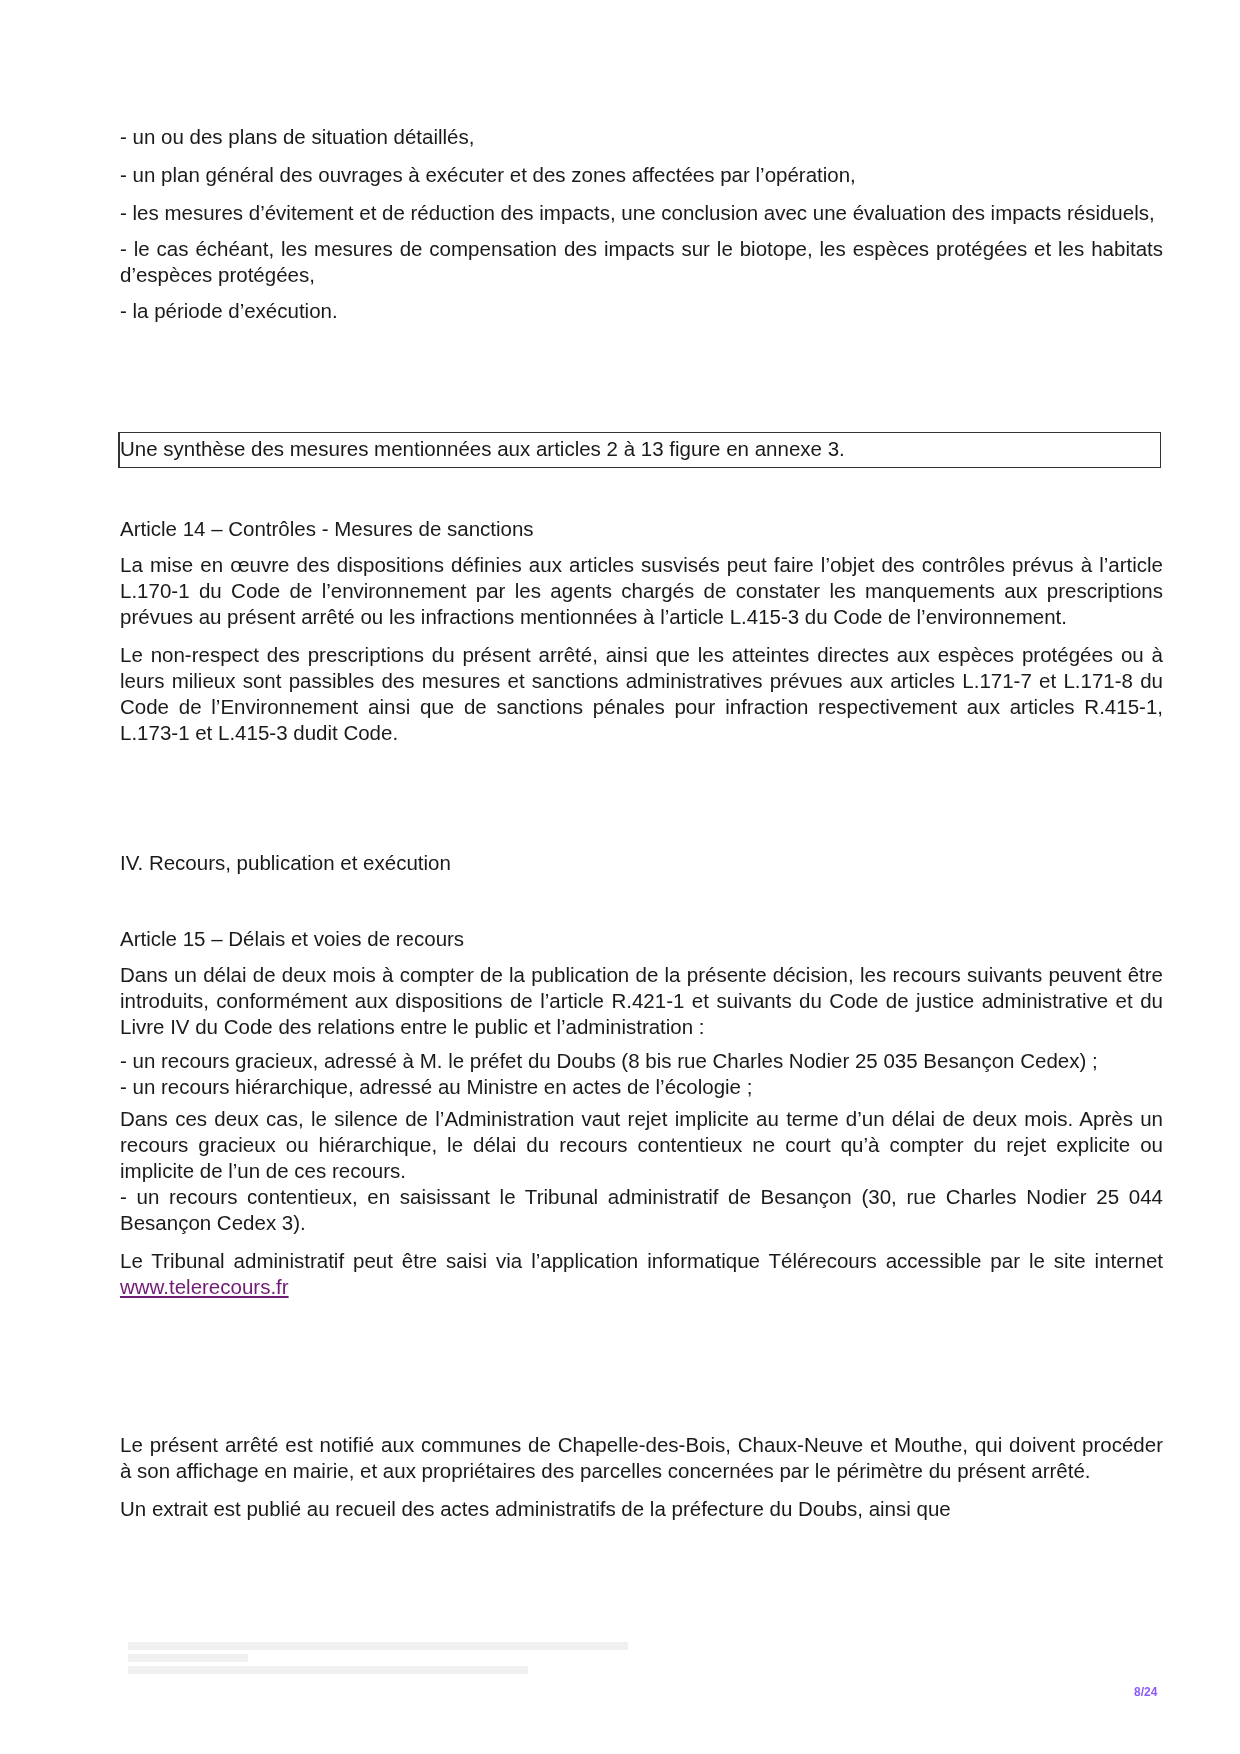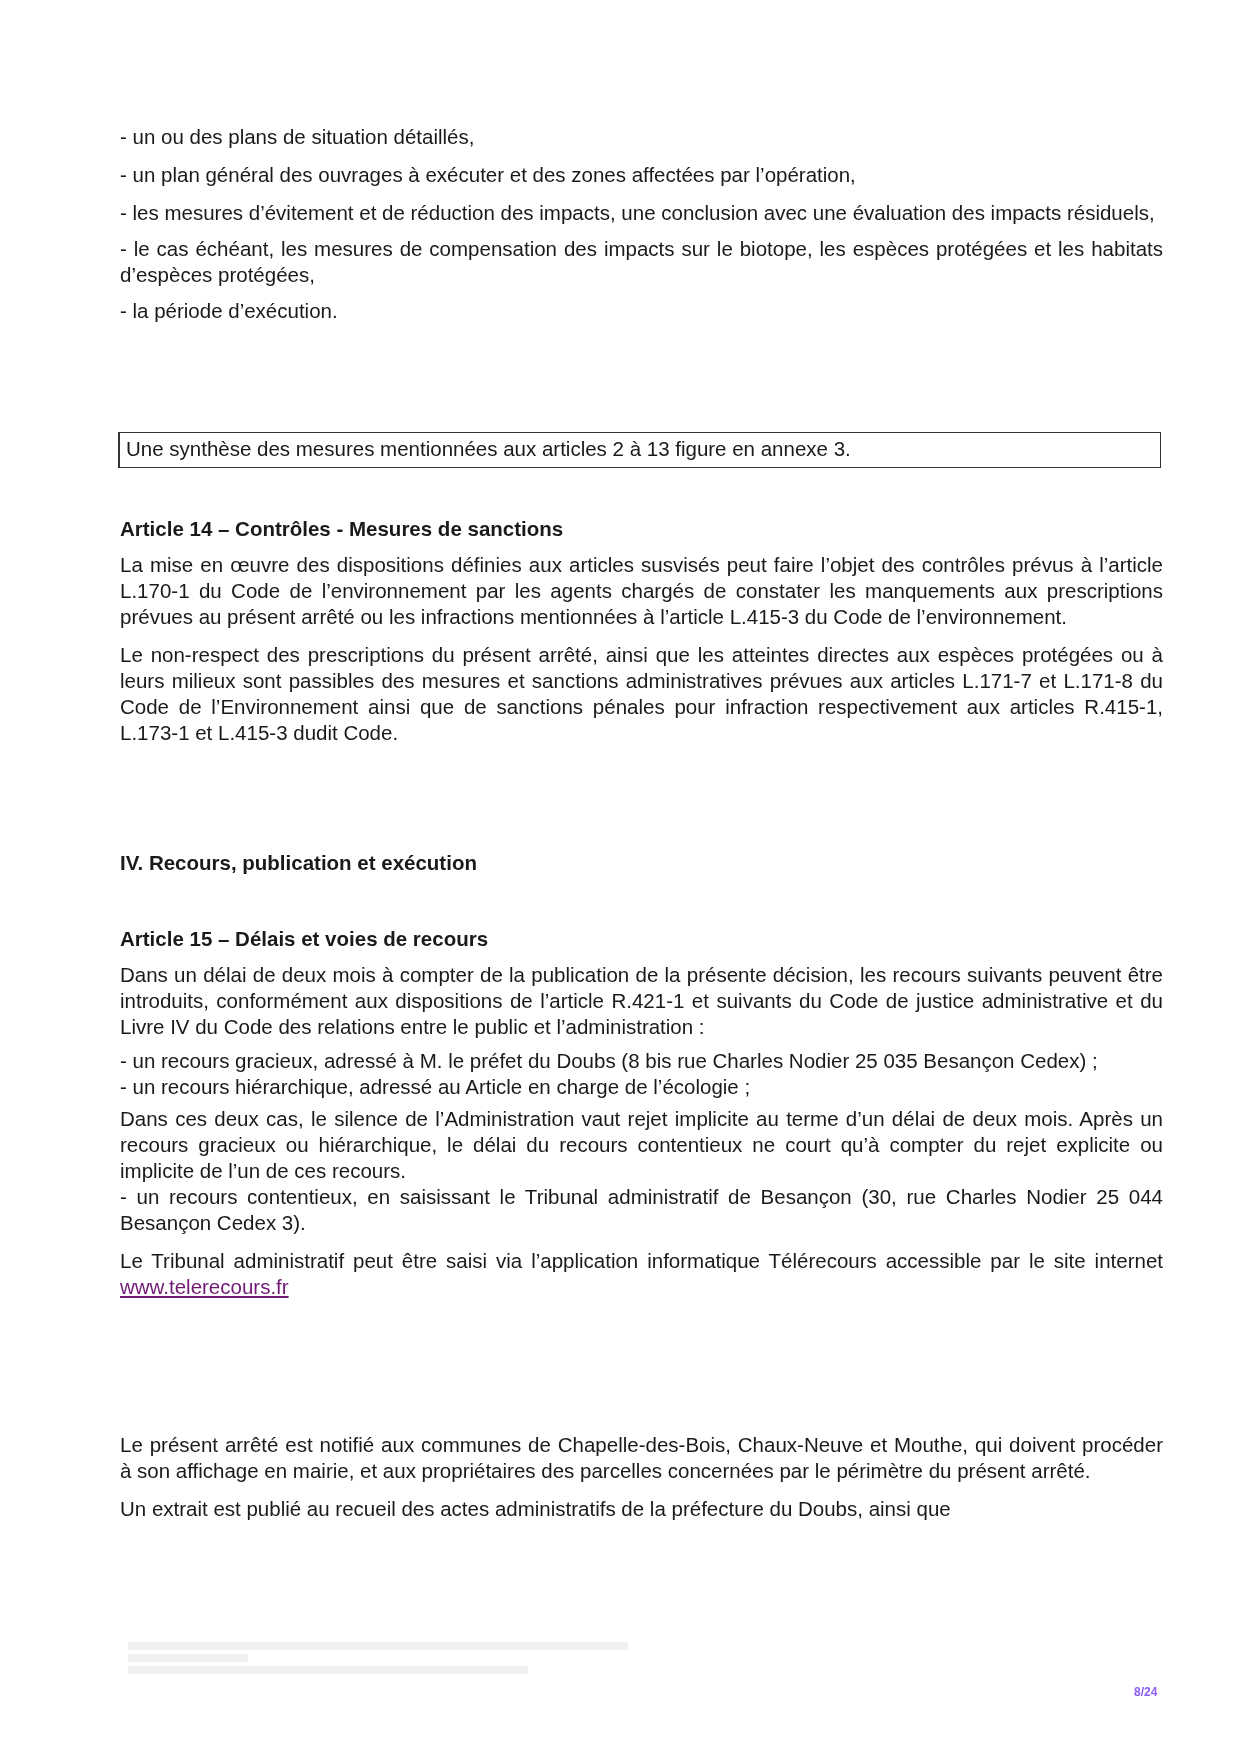--- a/index.html
+++ b/index.html
@@ -1,25 +1,25 @@
 <!DOCTYPE html>
 <html><head>
 <meta charset="utf-8">
 <style>
   html, body { margin: 0; padding: 0; background: #ffffff; }
   body { width: 1240px; height: 1754px; position: relative; overflow: hidden;
          font-family: "Liberation Sans", "DejaVu Sans", sans-serif; color: #1a1a1a; }
   .page { position: absolute; left: 0; top: 0; width: 1240px; height: 1754px; border-radius: 21px; }
   .block { position: absolute; left: 120px; width: 1043px; font-size: 20.5px; line-height: 26px; }
   .p { text-align: justify; text-align-last: left; margin: 0; }
-  .heading { font-weight: bold; font-size: 20.5px; }
+  .heading { font-weight: normal; font-size: 20.5px; }
   .center { text-align: center; width: 1043px; }
   .boxed { position: absolute; left: 118px; top: 432px; width: 1043px; height: 36px;
            border: 1.5px solid #333; border-left-width: 2px; box-sizing: border-box;
-           font-size: 20.5px; line-height: 32px; padding-left: 6px; }
+           font-size: 20.5px; line-height: 32px; }
   a.link { color: #701a75; text-decoration: underline; }
   .footer-faint { position: absolute; left: 128px; top: 1638px; font-size: 11px; line-height: 16px; color: #e4e4e4; }
   .pagenum { position: absolute; left: 1134px; top: 1685px; font-size: 12px; font-weight: bold; color: #8b5cf6; }
 </style>
 </head>
 <body>
 
 <div class="page">
 
   <div class="block" style="top:124px;">
@@ -41,21 +41,21 @@
   </div>
 
   <div class="block" style="top:850px;">
     <p class="p heading center">IV. Recours, publication et exécution</p>
   </div>
 
   <div class="block" style="top:926px;">
     <p class="p heading" style="margin-bottom:10px;">Article 15 – Délais et voies de recours</p>
     <p class="p" style="margin-bottom:8px;">Dans un délai de deux mois à compter de la publication de la présente décision, les recours suivants peuvent être introduits, conformément aux dispositions de l’article R.421-1 et suivants du Code de justice administrative et du Livre IV du Code des relations entre le public et l’administration :</p>
     <p class="p">- un recours gracieux, adressé à M. le préfet du Doubs (8 bis rue Charles Nodier 25 035 Besançon Cedex) ;</p>
-    <p class="p" style="margin-bottom:6px;">- un recours hiérarchique, adressé au Article en charge de l’écologie ;</p>
+    <p class="p" style="margin-bottom:6px;">- un recours hiérarchique, adressé au Ministre en actes de l’écologie ;</p>
     <p class="p">Dans ces deux cas, le silence de l’Administration vaut rejet implicite au terme d’un délai de deux mois. Après un recours gracieux ou hiérarchique, le délai du recours contentieux ne court qu’à compter du rejet explicite ou implicite de l’un de ces recours.</p>
     <p class="p" style="margin-bottom:12px;">- un recours contentieux, en saisissant le Tribunal administratif de Besançon (30, rue Charles Nodier 25 044 Besançon Cedex 3).</p>
     <p class="p"><span>Le Tribunal administratif peut être saisi via l’application informatique Télérecours accessible par le site internet </span><a class="link">www.telerecours.fr</a></p>
   </div>
 
   <div class="block" style="top:1432px;">
     <p class="p" style="margin-bottom:12px;">Le présent arrêté est notifié aux communes de Chapelle-des-Bois, Chaux-Neuve et Mouthe, qui doivent procéder à son affichage en mairie, et aux propriétaires des parcelles concernées par le périmètre du présent arrêté.</p>
     <p class="p">Un extrait est publié au recueil des actes administratifs de la préfecture du Doubs, ainsi que</p>
   </div>
 

